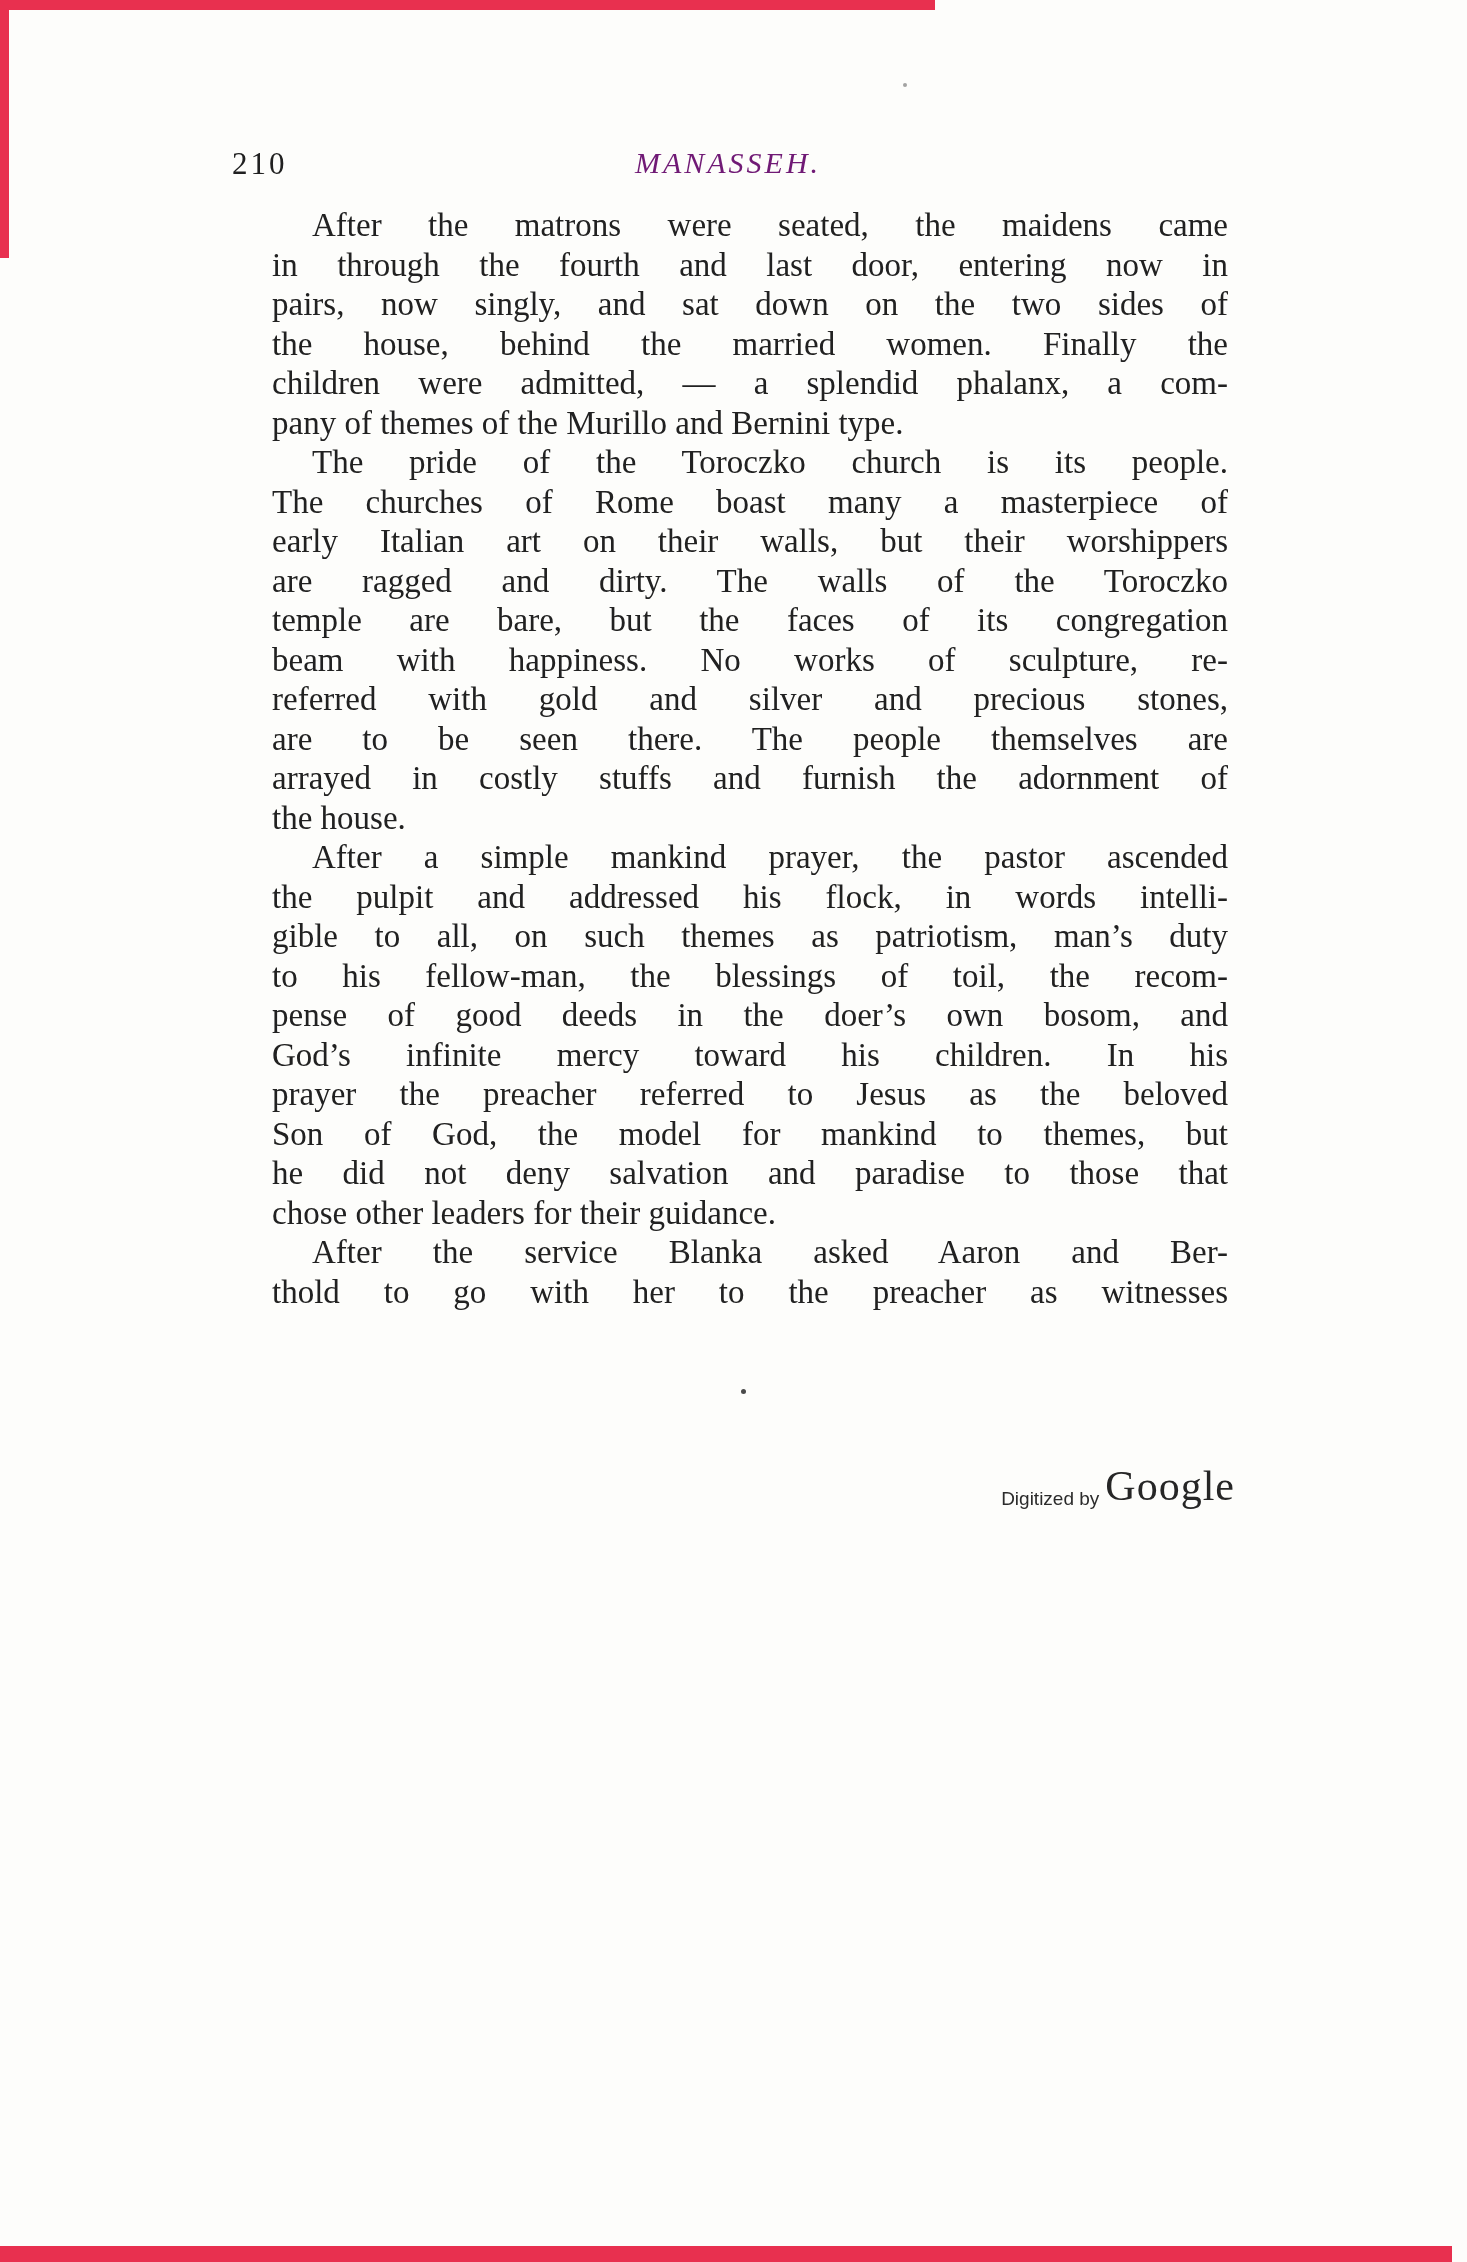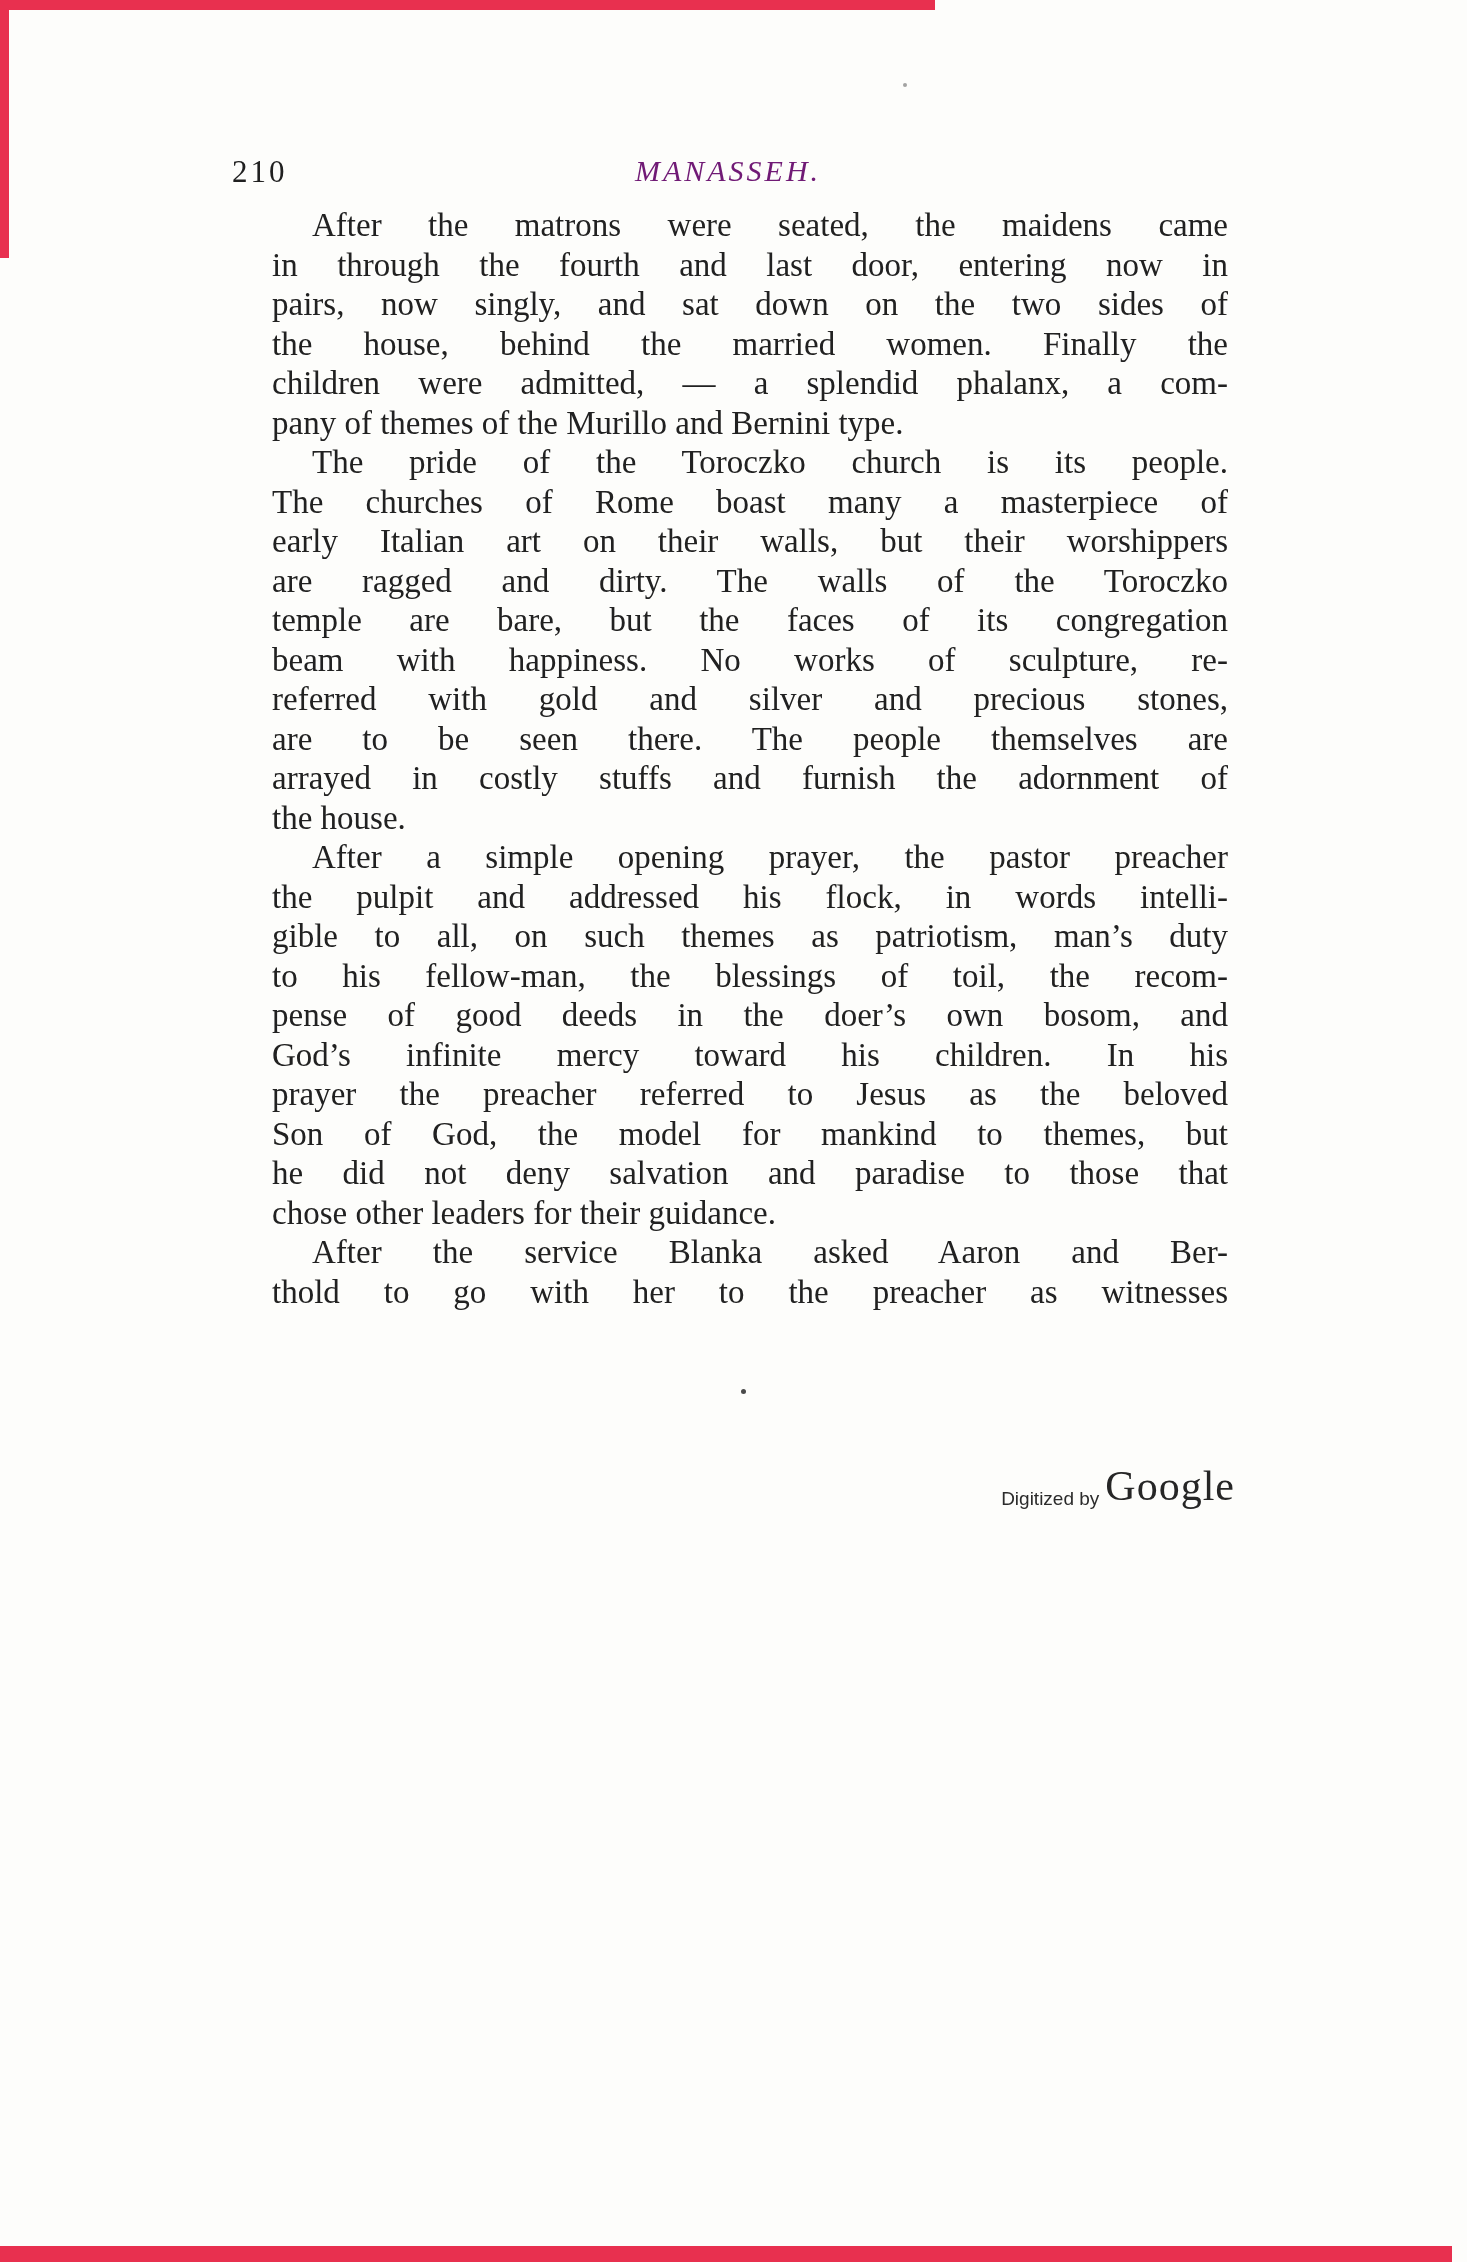--- a/index.html
+++ b/index.html
@@ -25,21 +25,20 @@
   .mark-top    { left: 0; top: 0; width: 935px; height: 10px; }
   .mark-left   { left: 0; top: 0; width: 9px;  height: 258px; }
   .mark-bottom { left: 0; top: 2246px; width: 1452px; height: 16px; }
 
   .page-header {
     position: absolute;
     left: 228px;
     top: 146px;
     width: 1000px;
     height: 40px;
-    margin-top: 8px;
   }
   .page-number {
     position: absolute;
     left: 4px;
     top: 0;
     font-size: 31px;
     letter-spacing: 3px;
     color: #202020;
   }
   .running-title {
@@ -129,21 +128,21 @@
         <div class="line">early Italian art on their walls, but their worshippers</div>
         <div class="line">are ragged and dirty. The walls of the Toroczko</div>
         <div class="line">temple are bare, but the faces of its congregation</div>
         <div class="line">beam with happiness. No works of sculpture, re-</div>
         <div class="line">referred with gold and silver and precious stones,</div>
         <div class="line">are to be seen there. The people themselves are</div>
         <div class="line">arrayed in costly stuffs and furnish the adornment of</div>
         <div class="line lastleft">the house.</div>
       </div>
       <div class="paragraph">
-        <div class="line first">After a simple opening prayer, the pastor preacher</div>
+        <div class="line first">After a simple mankind prayer, the pastor ascended</div>
         <div class="line">the pulpit and addressed his flock, in words intelli-</div>
         <div class="line">gible to all, on such themes as patriotism, man’s duty</div>
         <div class="line">to his fellow-man, the blessings of toil, the recom-</div>
         <div class="line">pense of good deeds in the doer’s own bosom, and</div>
         <div class="line">God’s infinite mercy toward his children. In his</div>
         <div class="line">prayer the preacher referred to Jesus as the beloved</div>
         <div class="line">Son of God, the model for mankind to themes, but</div>
         <div class="line">he did not deny salvation and paradise to those that</div>
         <div class="line lastleft">chose other leaders for their guidance.</div>
       </div>

